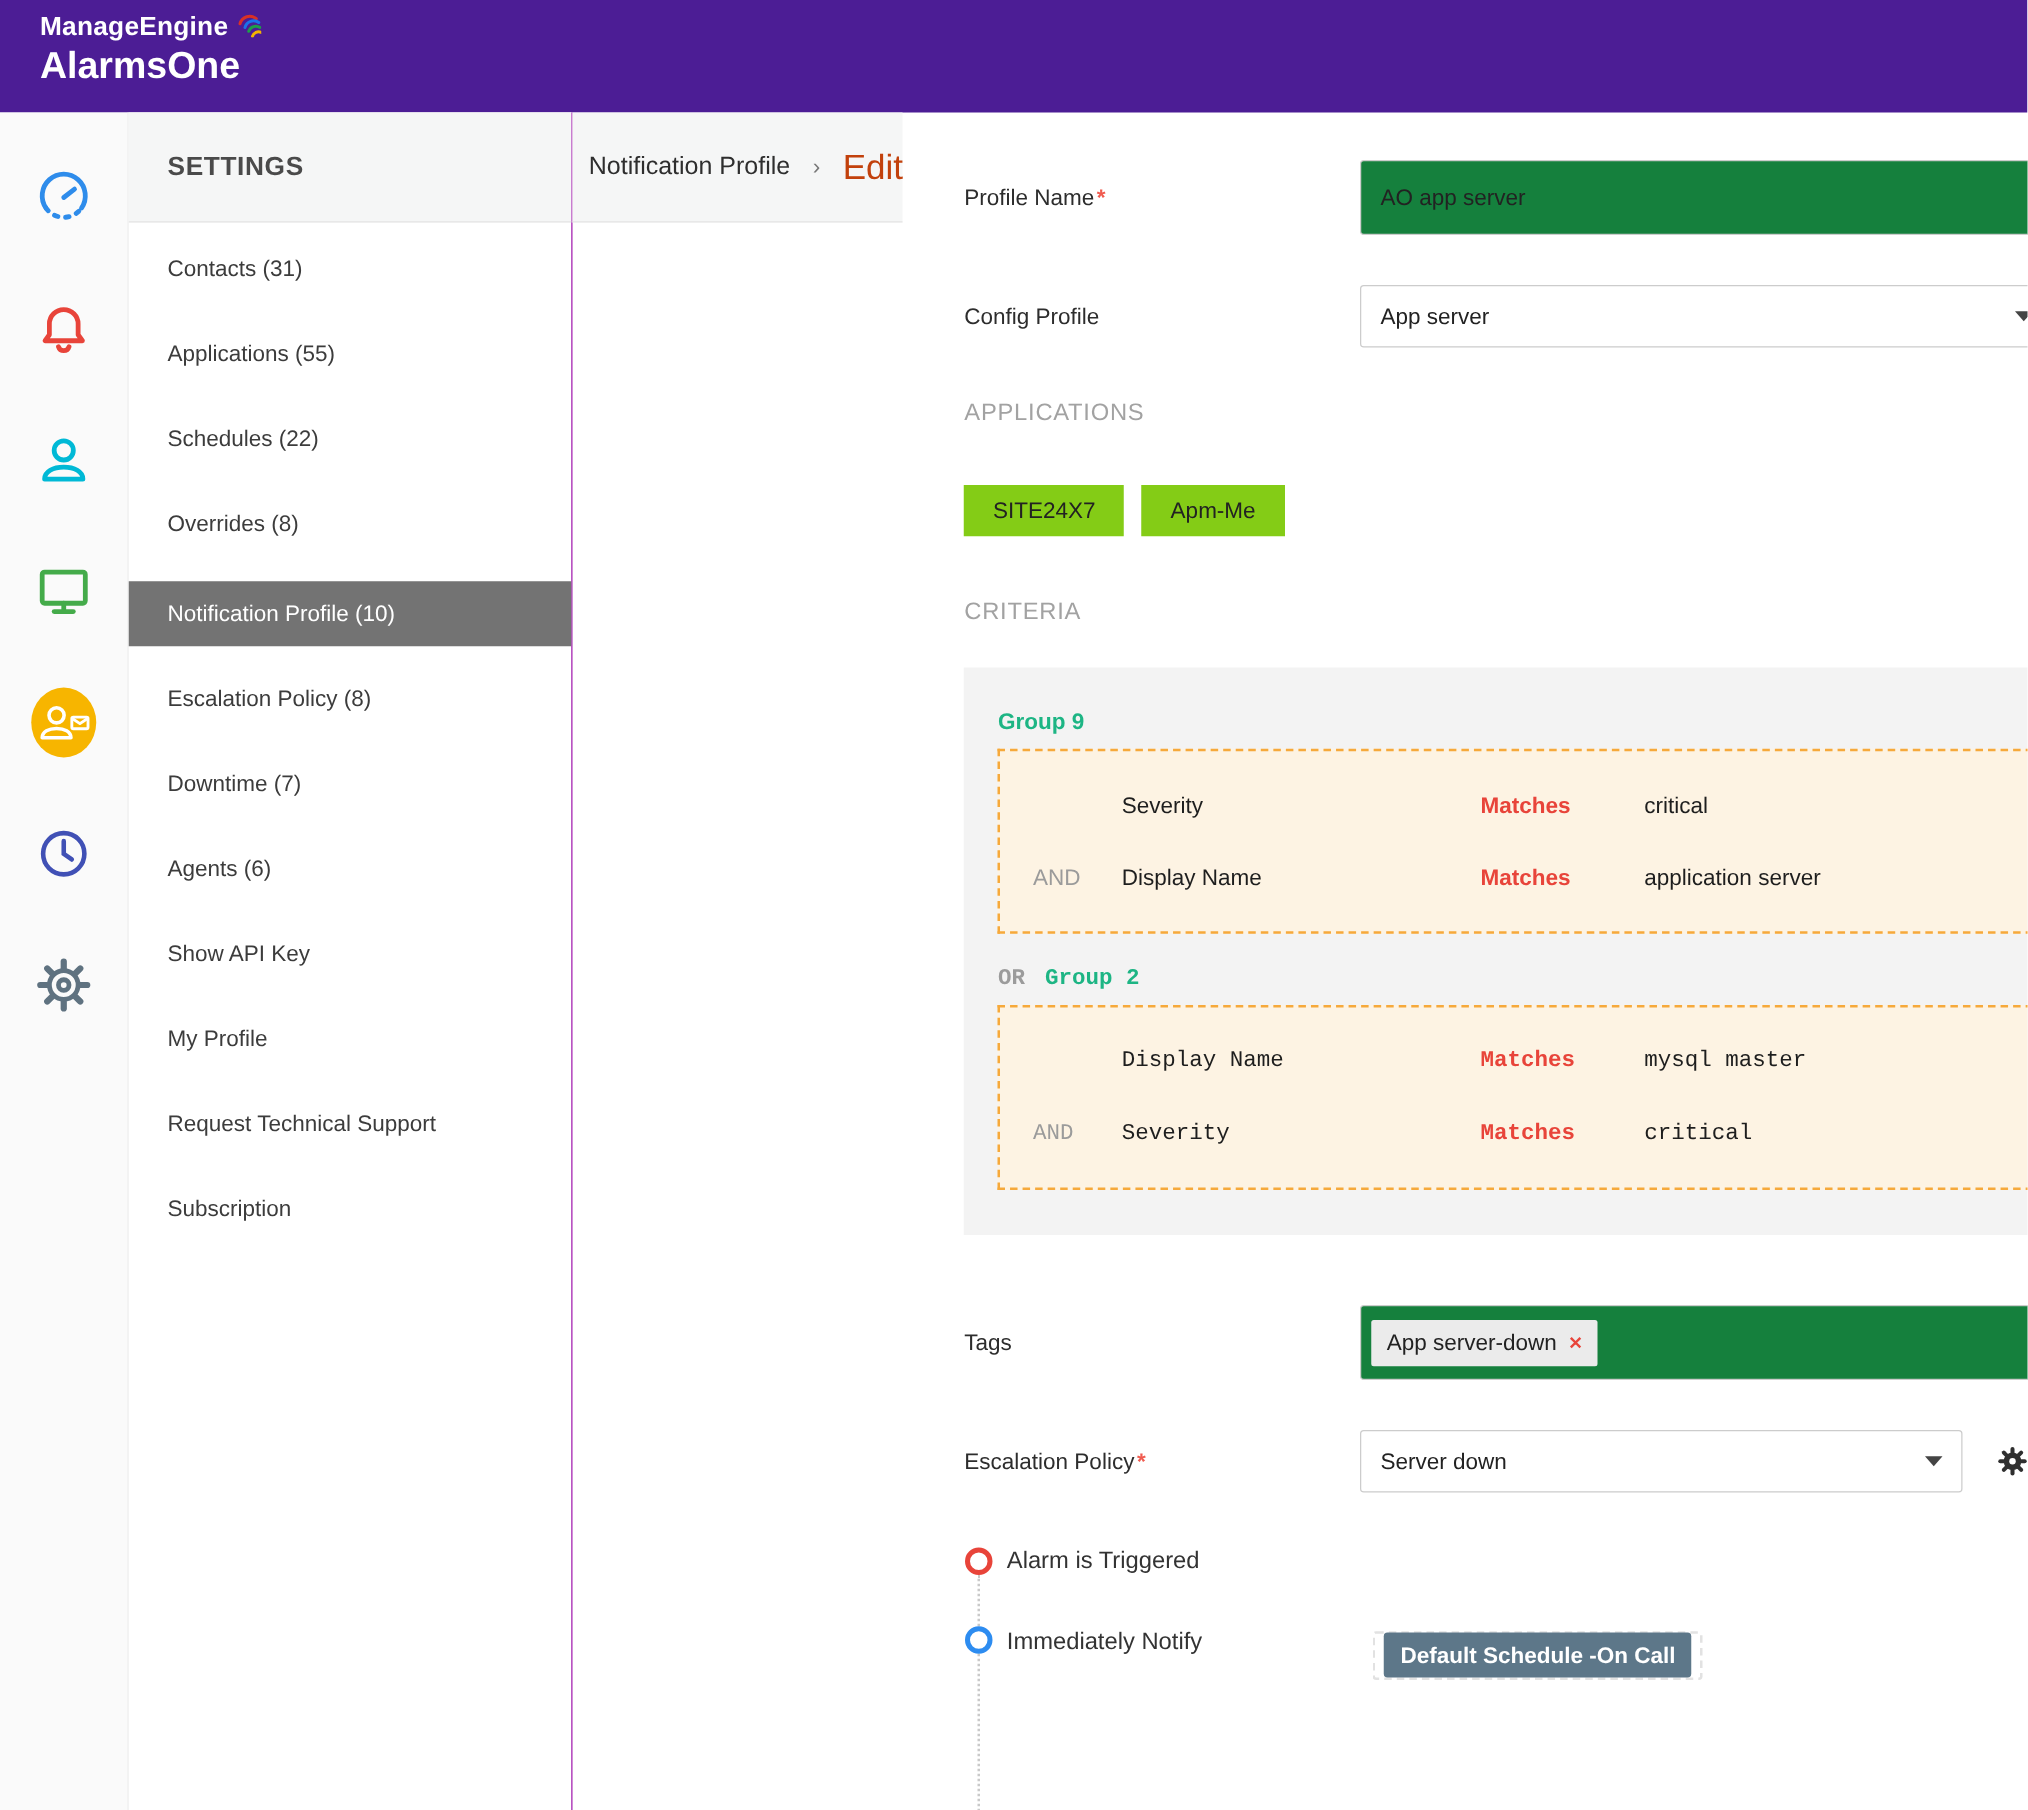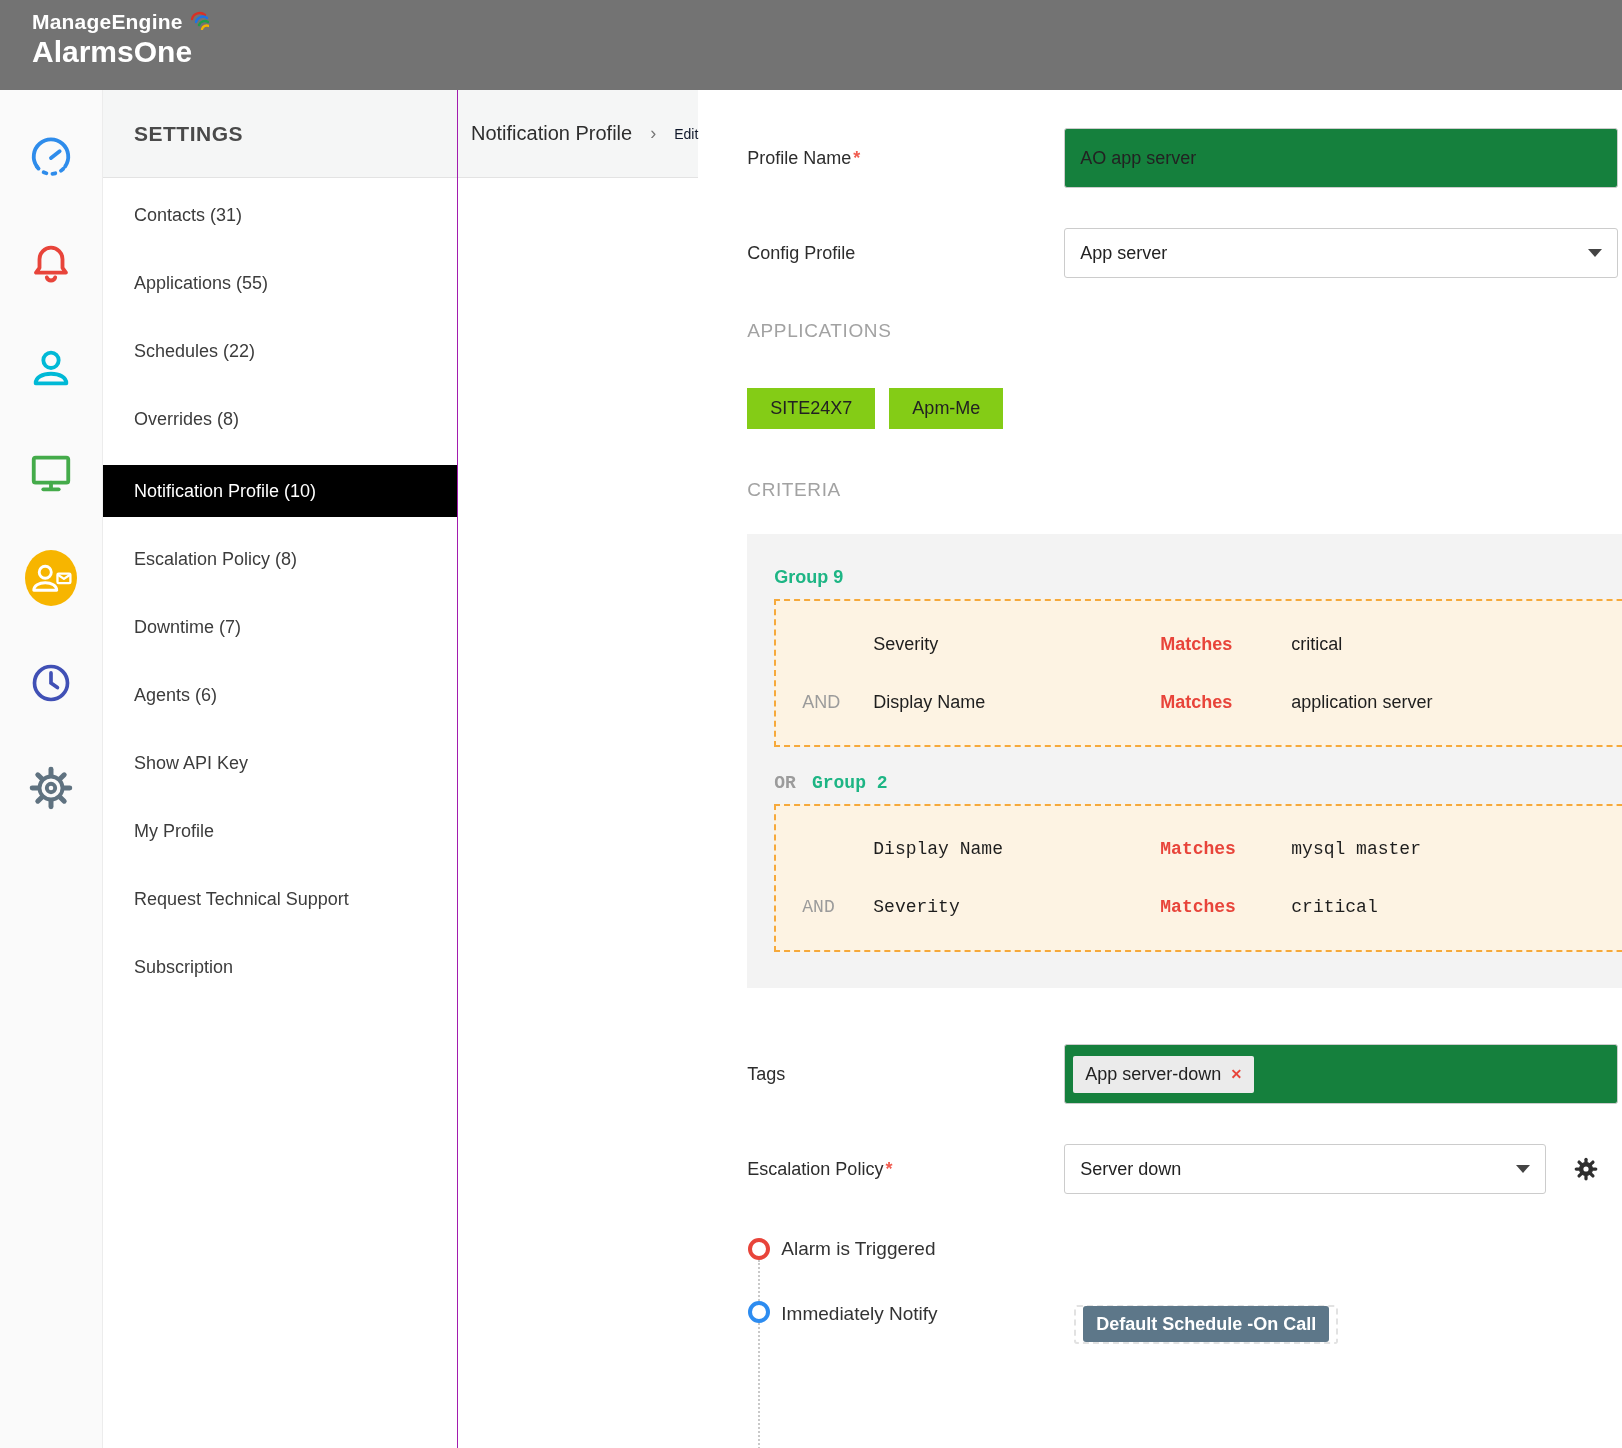--- a/index.html
+++ b/index.html
@@ -1,49 +1,49 @@
 <!DOCTYPE html>
 <html><head>
 <meta charset="utf-8">
 <style>
   * { margin:0; padding:0; box-sizing:border-box; }
   html,body { width:1622px; height:1448px; overflow:hidden; background:#fff;
               font-family:"Liberation Sans", sans-serif; }
 
   
-  .app-header { height:90px; background:#737373; padding:10px 0 0 32px; }
+  .app-header { height:90px; background:#4c1d95; padding:10px 0 0 32px; }
   .brand-top { color:#fff; font-size:21px; font-weight:bold; letter-spacing:.2px; display:inline-block; }
   .brand-swoosh { display:inline-block; vertical-align:top; margin-left:2px; }
   .brand-bottom { color:#fff; font-size:30px; font-weight:bold; margin-top:1px; }
 
   
   .body-wrap { display:flex; height:1358px; }
 
   .icon-rail { width:103px; background:#fafafa; border-right:1px solid #ececec;
                display:flex; flex-direction:column; align-items:center; padding-top:42px; flex-shrink:0;}
   .rail-item { width:52px; height:52px; margin-bottom:53px; display:flex; align-items:center; justify-content:center; cursor:pointer; }
   .rail-item svg { display:block; }
   .rail-badge { width:70px; height:56px; border-radius:50%; display:flex; align-items:center; justify-content:center; }
 
   .settings-panel { width:355px; background:#fff; border-right:1px solid #a21caf; flex-shrink:0; }
   .panel-head { height:88px; background:#f5f6f6; border-bottom:1px solid #e3e3e3;
                 display:flex; align-items:center; padding-left:31px; }
   .panel-head h1 { font-size:21px; font-weight:bold; color:#4a4a4a; letter-spacing:.5px; }
   .menu { list-style:none; padding-top:11px; }
   .menu li { height:52px; margin-bottom:16px; display:flex; align-items:center;
              padding-left:31px; font-size:18px; color:#3c3c3c; cursor:pointer; }
-  .menu li.selected { background:#000000; color:#fff;margin-top:20px; }
+  .menu li.selected { background:#737373; color:#fff;margin-top:20px; }
 
   
   .main { flex:1; display:flex; flex-direction:row; }
   .crumb-band { height:88px; background:#f5f6f6; border-bottom:1px solid #e3e3e3;
                 display:flex; align-items:center; padding-left:13px; flex-shrink:0;}
   .crumb-section { font-size:20px; color:#2e2e2e; cursor:pointer; }
   .crumb-sep { font-size:18px; color:#777; margin:0 18px; }
-  .crumb-page { font-size:14px; color:#0f172a; }
+  .crumb-page { font-size:28px; color:#c2410c; }
 
   .form-area { padding:38px 0 0 49px; }
 
   .form-row { display:flex; align-items:center; margin-bottom:40px; }
   .form-label { width:317px; font-size:18px; color:#2d2d2d; flex-shrink:0; }
   .req { color:#f05c50; font-weight:bold; margin-left:2px; }
   .text-input { width:554px; height:60px; border:1px solid #ccc; border-radius:3px;
                 font-size:18px; color:#222; padding:0 15px; font-family:Liberation Sans, sans-serif; background:#15803d;}
   .select-box { width:554px; height:50px; border:1px solid #ccc; border-radius:3px; background:#fff;
                 display:flex; align-items:center; padding:0 15px; font-size:18px; color:#222; cursor:pointer; }

